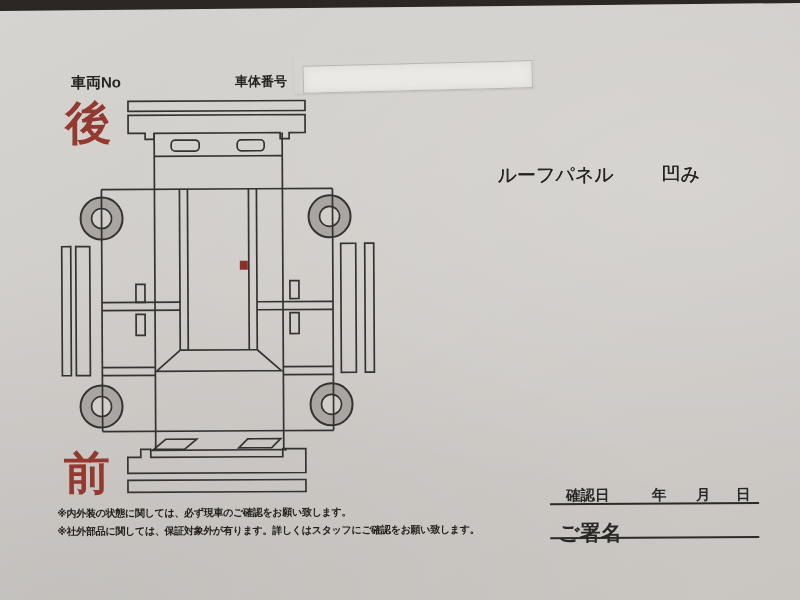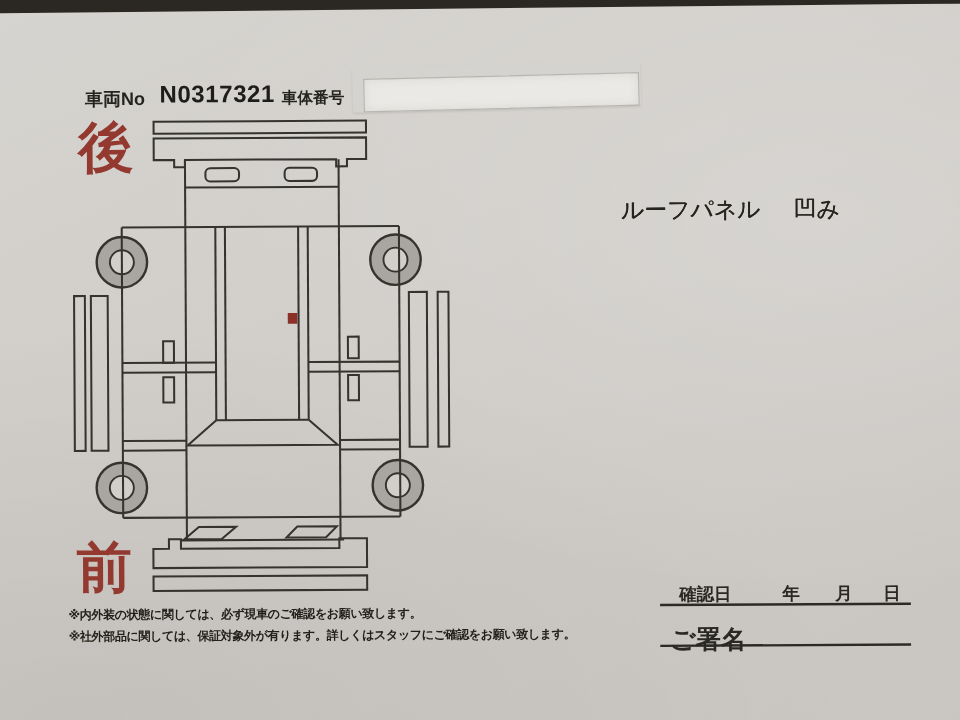--- a/index.html
+++ b/index.html
@@ -41,21 +41,21 @@
     background:#ebe9e5;border:1px solid rgba(122,120,114,0.45);
     transform:rotate(-1.1deg);
     box-shadow:inset 0 0 8px rgba(90,88,84,0.10);
   }
 
   .dir-label{font-size:46px;font-weight:800;color:#93392f;line-height:1;}
   .rear-label{left:66px;top:98px;}
   .front-label{left:63px;top:448px;}
 
   .damage-text{top:163px;font-size:19px;color:#26241f;text-shadow:0.3px 0 0 currentColor;}
-  .damage-part{left:498px;margin-left:20px;}
+  .damage-part{left:498px;}
   .damage-cond{left:662px;}
 
   .rule-row{border-bottom:2px solid #2c2a27;}
   .confirm-row{left:549px;top:487px;width:209px;height:17px;}
   .confirm-row span{position:absolute;top:0;font-size:14.5px;font-weight:bold;}
   .c-date{left:16px;} .c-year{left:102px;} .c-month{left:146px;} .c-day{left:186px;}
   .sign-row{left:549px;top:518px;width:209px;height:20px;}
   .sign-row span{position:absolute;top:2px;left:8px;font-size:21px;font-weight:bold;}
 
   .notes{left:56px;top:503px;font-size:10px;font-weight:bold;line-height:18px;
@@ -65,21 +65,20 @@
 </style>
 </head>
 <body>
 
 <div id="paper"></div>
 
 <div id="sheet">
 
 
   <span class="abs lbl veh-no-label">車両No</span>
-  <span class="abs veh-no-value">N0317321</span>
   <span class="abs lbl body-no-label">車体番号</span>
 
   <div class="abs tape"></div>
   <div class="abs tape-label"></div>
 
   <div class="abs dir-label rear-label">後</div>
   <div class="abs dir-label front-label">前</div>
 
   <svg class="abs" style="left:40px;top:95px;" width="350" height="410" viewBox="40 95 350 410">
 

